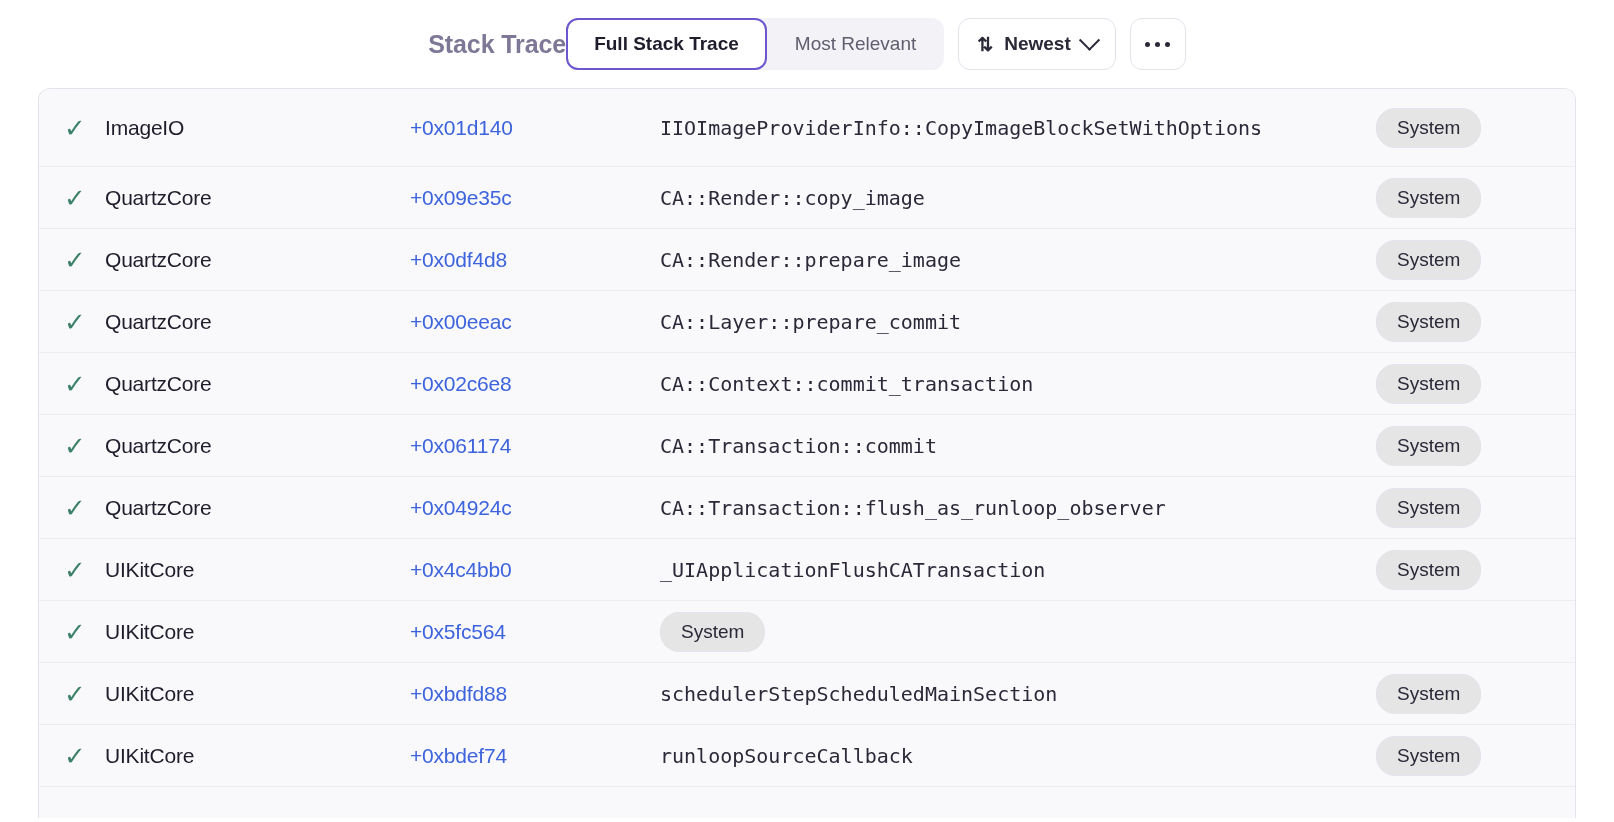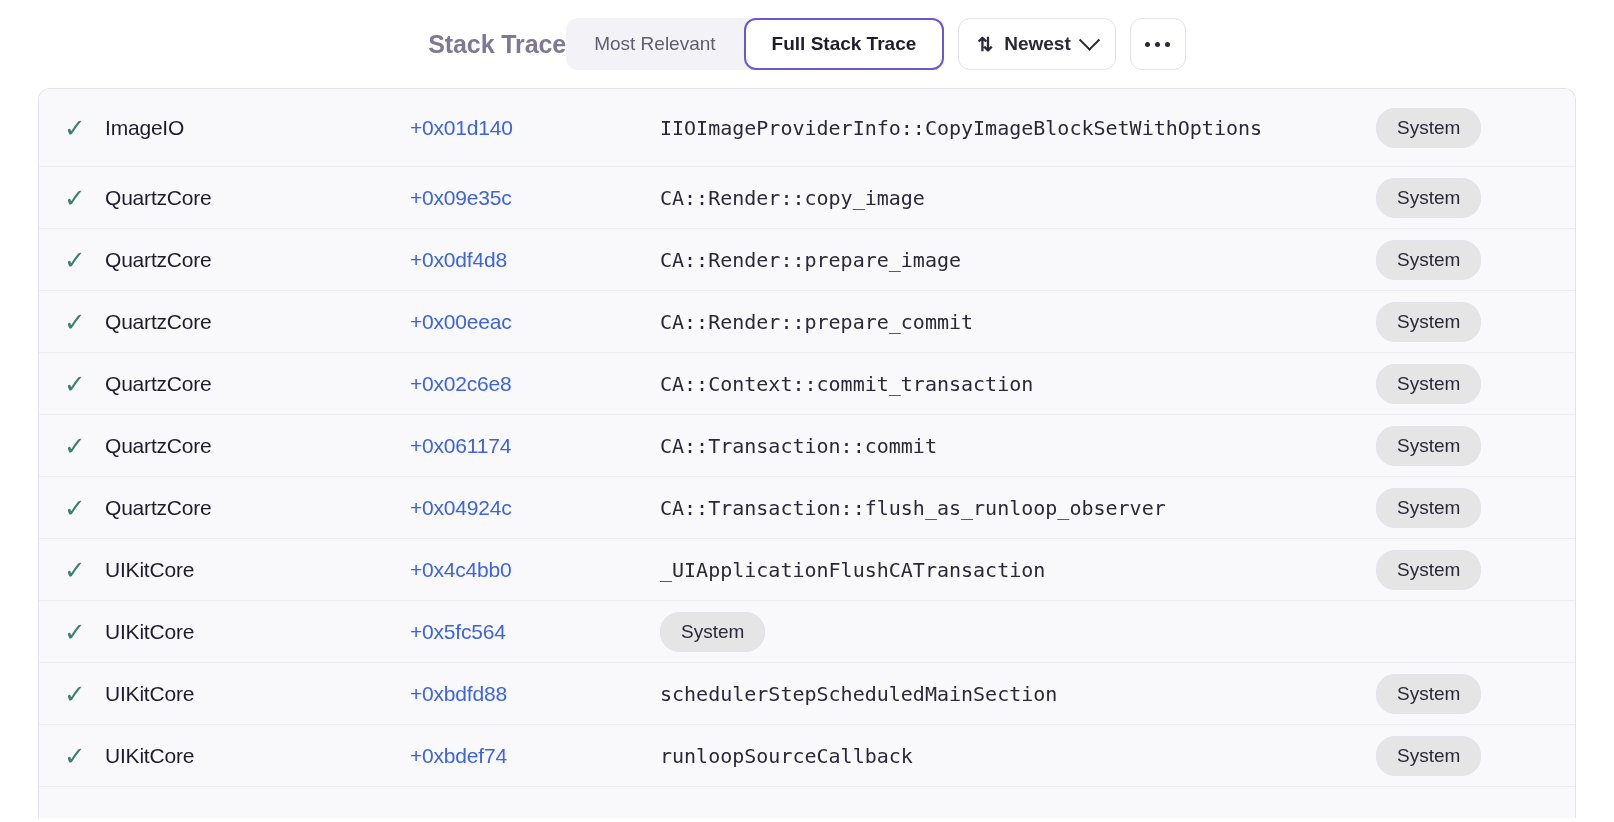--- a/index.html
+++ b/index.html
@@ -228,22 +228,22 @@
 <body>
 
 <div class="panel">
 
   <div class="header">
     <div class="panel-title">Stack Trace</div>
 
     <div class="header-controls">
 
       <div class="segmented">
+        <button class="seg-btn active">Full Stack Trace</button>
         <button class="seg-btn">Most Relevant</button>
-        <button class="seg-btn active">Full Stack Trace</button>
       </div>
 
       <button class="sort-btn">
         <span class="sort-icon">⇅</span>
         <span>Newest</span>
         <span class="chev"></span>
       </button>
 
       <button class="more-btn">
         <i></i>
@@ -288,21 +288,21 @@
         <div class="cell-badge">
           <span class="badge">System</span>
         </div>
       </div>
       <div class="row">
         <div class="cell-check">
           <span class="check">✓</span>
         </div>
         <div class="cell-pkg">QuartzCore</div>
         <div class="cell-off">+0x00eeac</div>
-        <div class="cell-sym">CA::Render::prepare_commit</div>
+        <div class="cell-sym">CA::Layer::prepare_commit</div>
         <div class="cell-badge">
           <span class="badge">System</span>
         </div>
       </div>
       <div class="row">
         <div class="cell-check">
           <span class="check">✓</span>
         </div>
         <div class="cell-pkg">QuartzCore</div>
         <div class="cell-off">+0x02c6e8</div>

